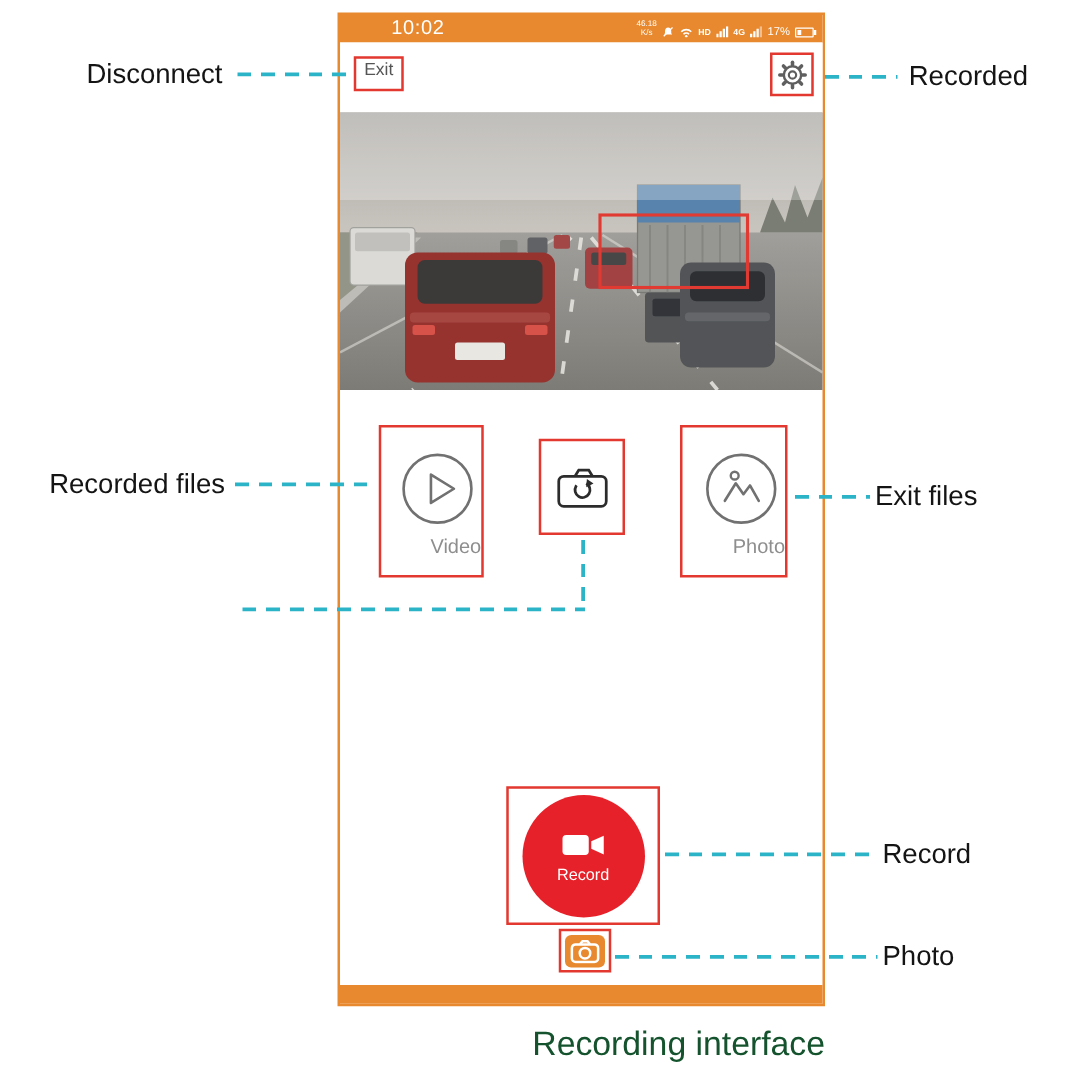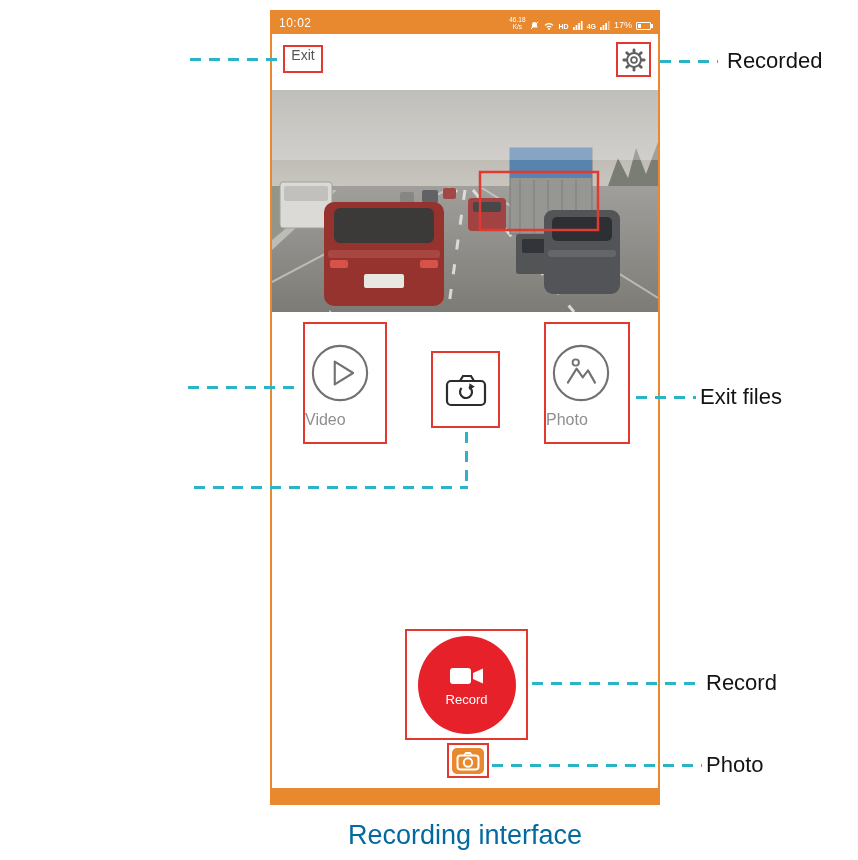--- a/index.html
+++ b/index.html
@@ -5,41 +5,41 @@
   *{margin:0;padding:0;box-sizing:border-box}
   html,body{background:#fff}
   .canvas{position:relative;width:858px;height:860px;background:#fff;
           font-family:"Liberation Sans",sans-serif;overflow:hidden}
 
   
   .phone{position:absolute;left:270px;top:10px;width:390px;height:795px;
          border:2px solid #e8892f;background:#fff}
   .statusbar{position:absolute;left:0;top:0;width:100%;height:22px;background:#e8892f;
              display:flex;align-items:center;color:#fff;padding:0 7px}
-  .sb-time{font-size:12px;letter-spacing:.5px}
+  .sb-time{font-size:16px;margin-left:34px;letter-spacing:.5px}
   .sb-right{margin-left:auto;display:flex;align-items:flex-end;gap:4px}
   .sb-speed{font-size:6.5px;line-height:7px;text-align:center}
   .sb-badge{font-size:7px;font-weight:bold}
   .sb-batt-text{font-size:9px}
   .batt{width:15px;height:8px;border:1px solid #fff;border-radius:1px;position:relative}
   .batt::after{content:"";position:absolute;right:-3px;top:1px;width:2px;height:4px;background:#fff}
   .batt i{position:absolute;left:1px;top:1px;bottom:1px;width:3px;background:#fff}
 
   .navbar{position:absolute;left:0;top:22px;width:100%;height:56px;background:#fff}
   .redbox{border:2px solid #e2382f}
   .exit-box{position:absolute;left:11px;top:33px;width:40px;height:28px;
             display:flex;align-items:flex-start;justify-content:center;font-size:14px;color:#555;cursor:pointer}
   .gear-box{position:absolute;left:344px;top:30px;width:35px;height:35px;
             display:flex;align-items:center;justify-content:center;cursor:pointer}
 
   .preview{position:absolute;left:0;top:78px;width:386px;height:222px;background:#a5a29d}
   .scene{width:100%;height:100%;display:block}
 
-  .video-box,.photo-box{position:absolute;top:310px;width:84px;height:122px;
-     display:flex;flex-direction:column;align-items:flex-start;justify-content:center;gap:3px;cursor:pointer}
+  .video-box,.photo-box{position:absolute;top:328px;width:84px;height:122px;
+     display:flex;flex-direction:column;align-items:flex-end;justify-content:center;gap:3px;cursor:pointer}
   .video-box{left:31px}
   .photo-box{left:272px;width:86px}
   .btn-label{font-size:16px;color:#8e8e8e}
   .switch-box{position:absolute;left:159px;top:339px;width:69px;height:77px;
      display:flex;align-items:center;justify-content:center;cursor:pointer}
 
   .record-box{position:absolute;left:133px;top:617px;width:123px;height:111px;
      display:flex;align-items:center;justify-content:center}
   .record-btn{width:98px;height:98px;border-radius:50%;background:#e62129;
      display:flex;flex-direction:column;align-items:center;justify-content:center;color:#fff;cursor:pointer}
@@ -52,22 +52,22 @@
 
   .bottombar{position:absolute;left:0;bottom:0;width:100%;height:15px;background:#e8892f}
 
   
   .lbl{position:absolute;font-size:22px;color:#141414;white-space:nowrap}
   .lbl.r{text-align:right}
   .dash-h{position:absolute;height:3px;
      background:repeating-linear-gradient(90deg,#2bb3c8 0 11px,transparent 11px 19px)}
   .dash-v{position:absolute;width:3px;
      background:repeating-linear-gradient(180deg,#2bb3c8 0 11px,transparent 11px 19px)}
-  .caption{position:absolute;left:270px;top:820px;width:390px;text-align:center;
-     font-size:27px;color:#0369a1}
+  .caption{position:absolute;left:270px;top:820px;width:390px;text-align:right;
+     font-size:27px;color:#14532d}
 </style>
 </head>
 <body>
 
 <div class="canvas">
 
   <div class="phone">
 
     <div class="statusbar">
       <span class="sb-time">10:02</span>
@@ -242,25 +242,27 @@
           <rect x="1.5" y="4.5" width="21" height="14" rx="3" fill="none" stroke="#fff" stroke-width="2"></rect>
           <path d="M8 4.5 L10 2 L14 2 L16 4.5" fill="none" stroke="#fff" stroke-width="2"></path>
           <circle cx="12" cy="11.5" r="4.2" fill="none" stroke="#fff" stroke-width="2"></circle>
         </svg>
       </div>
     </div>
 
     <div class="bottombar"></div>
   </div>
 
+  <div class="lbl r" style="left:18px;top:46px;width:160px">Disconnect</div>
   <div class="dash-h" style="left:190px;top:58px;width:88px"></div>
 
   <div class="lbl" style="left:727px;top:48px">Recorded</div>
   <div class="dash-h" style="left:660px;top:60px;width:58px"></div>
 
+  <div class="lbl r" style="left:6px;top:374px;width:174px">Recorded files</div>
   <div class="dash-h" style="left:188px;top:386px;width:110px"></div>
 
   <div class="lbl" style="left:700px;top:384px">Exit files</div>
   <div class="dash-h" style="left:636px;top:396px;width:60px"></div>
 
   <div class="dash-h" style="left:194px;top:486px;width:274px"></div>
   <div class="dash-v" style="left:465px;top:432px;height:54px"></div>
 
   <div class="lbl" style="left:706px;top:670px">Record</div>
   <div class="dash-h" style="left:532px;top:682px;width:170px"></div>

